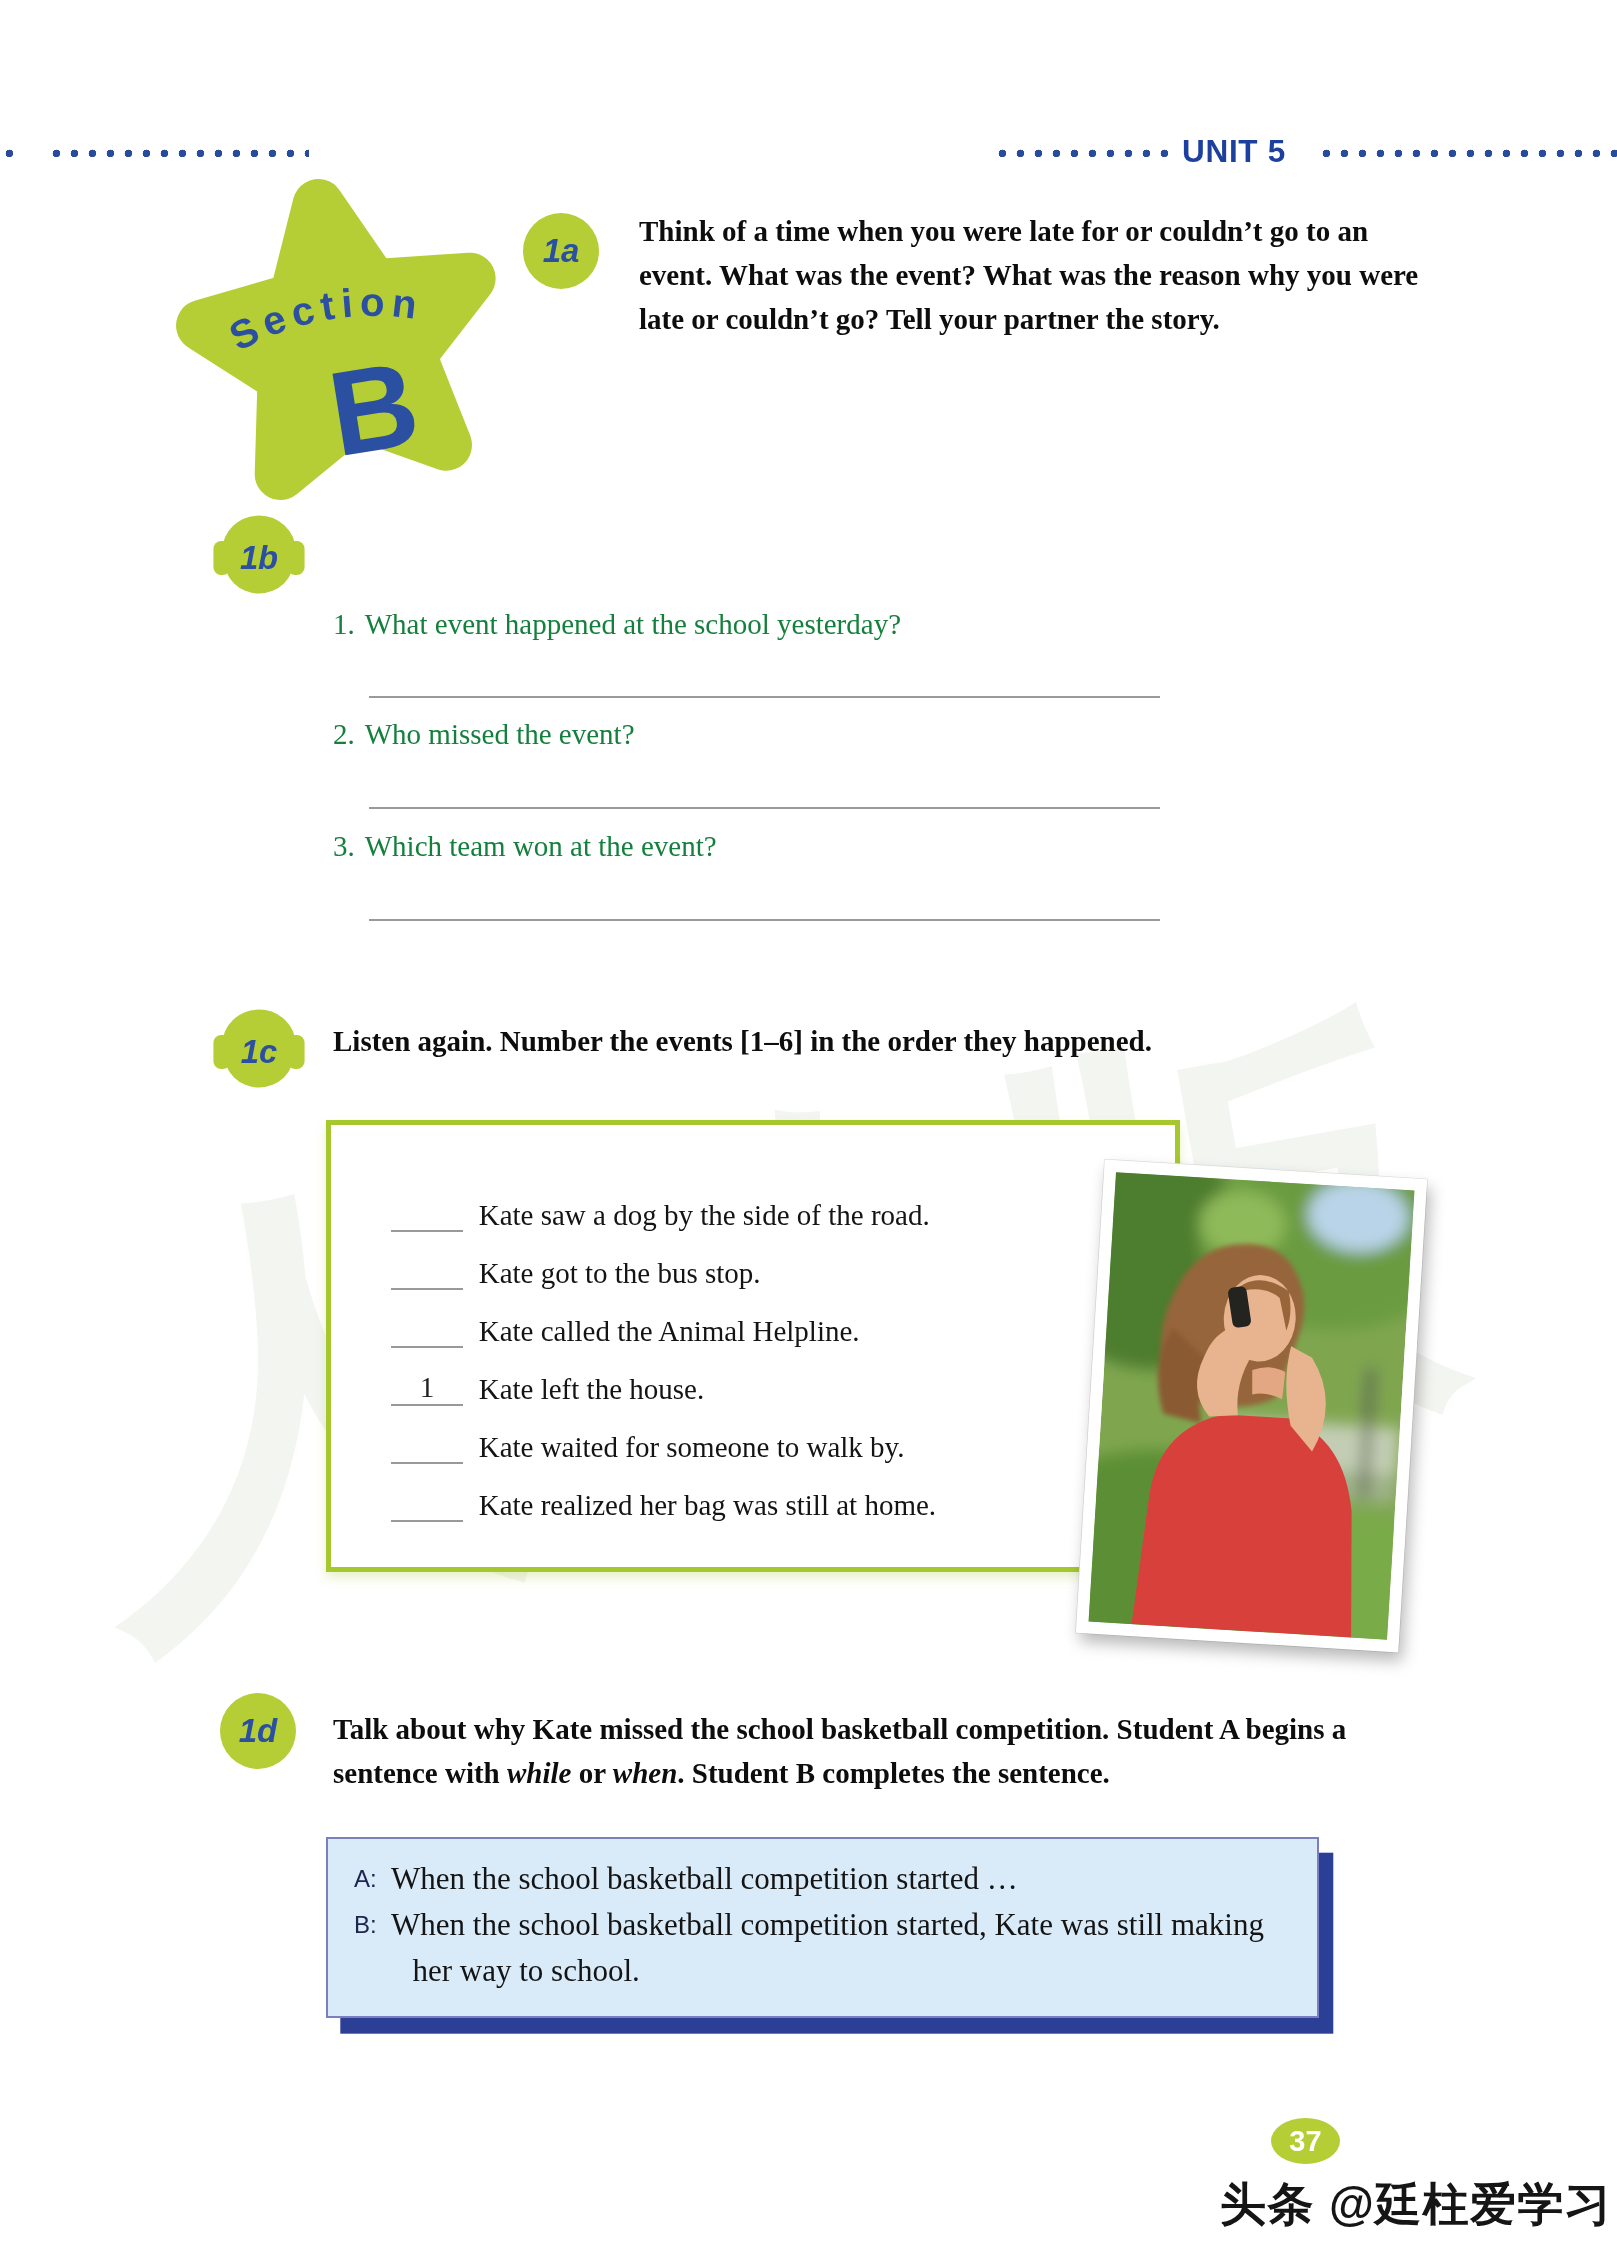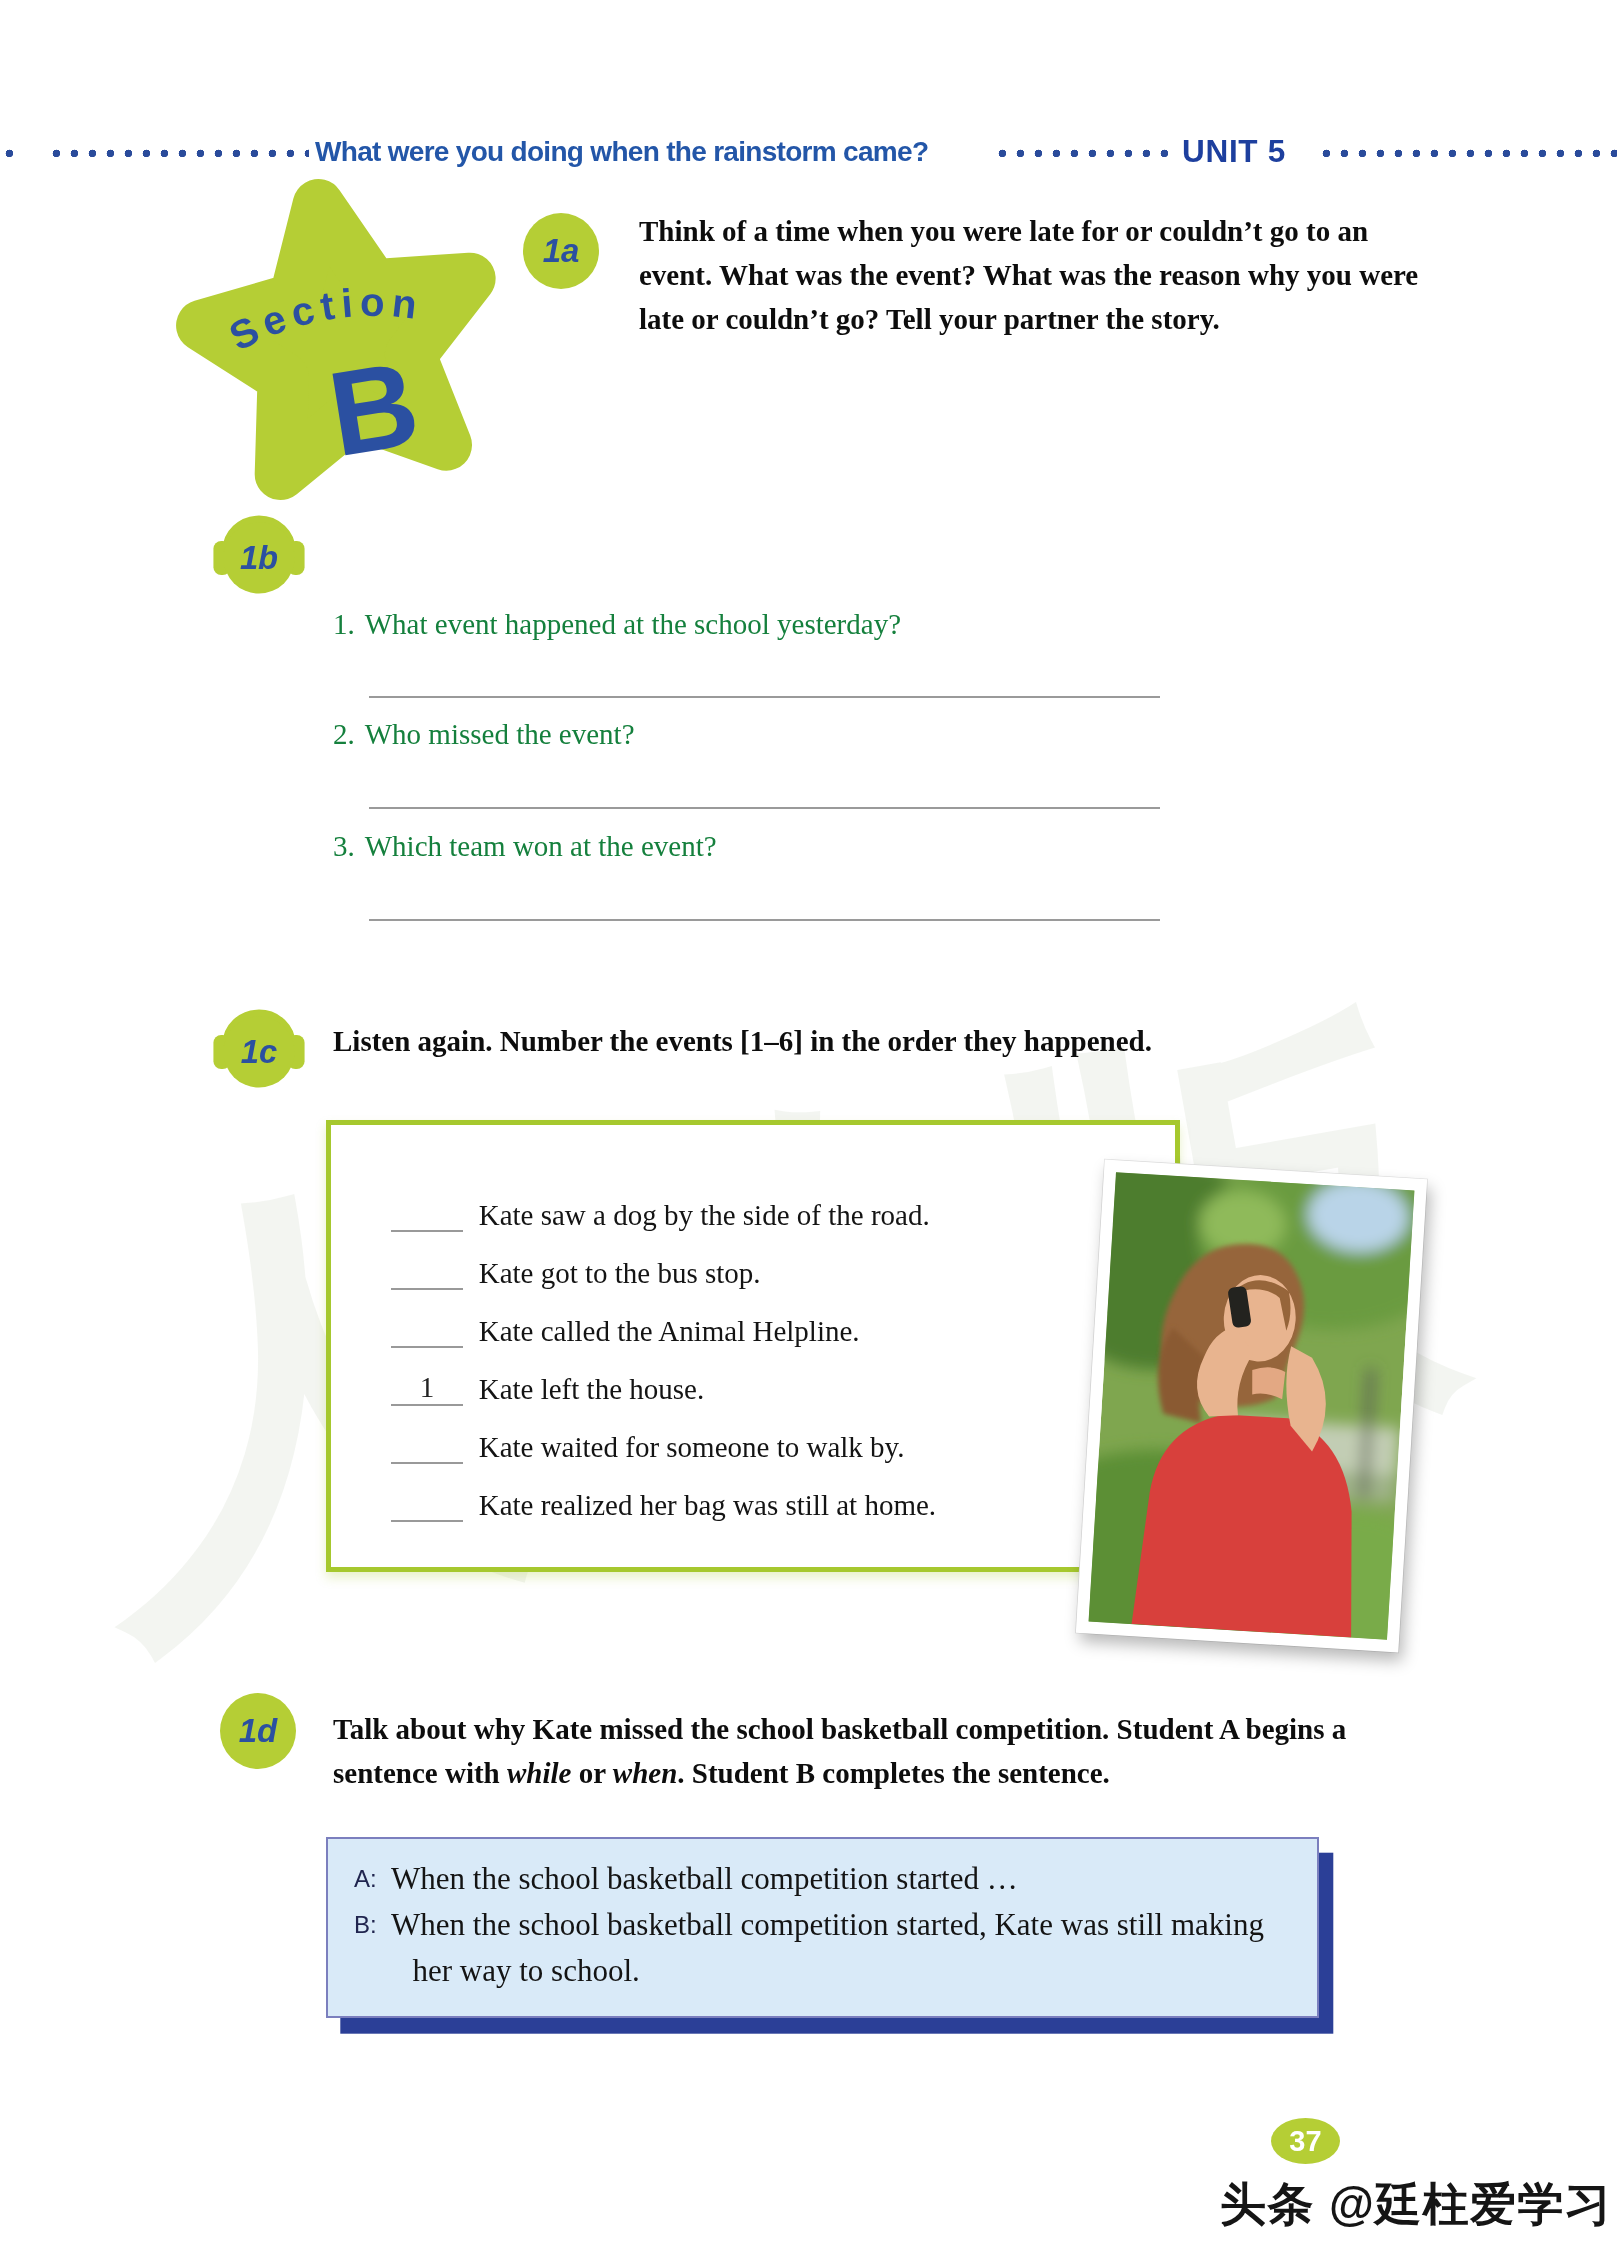--- a/index.html
+++ b/index.html
@@ -82,21 +82,20 @@
 </style>
 </head>
 <body>
 
 <div class="page">
 
   <div class="bg-watermark">人教版</div>
 
   <div class="dots" style="left:2.9px; top:147px; width:20px;"></div>
   <div class="dots" style="left:50px; top:147px; width:259px;"></div>
-  <div class="hdr-title">What were you doing when the rainstorm came?</div>
   <div class="dots" style="left:996px; top:147px; width:177px;"></div>
   <div class="hdr-unit">UNIT 5</div>
   <div class="dots" style="left:1320px; top:147px; width:297px;"></div>
 
   <svg class="star-badge" viewBox="0 0 560 470" aria-hidden="true">
     <path d="M235,43 L312,155 L447,146 L364,253 L414,379 L287,334 L182,420 L186,285 L72,212 L202,174 Z" fill="#b5ce35" stroke="#b5ce35" stroke-width="72" stroke-linejoin="round"></path>
     <path id="secArc" d="M118,252 Q262,168 432,216" fill="none"></path>
     <text class="star-word"><textPath href="#secArc" startOffset="6">Section</textPath></text>
     <text class="star-letter" x="252" y="390" transform="rotate(-9 290 330)">B</text>
   </svg>

